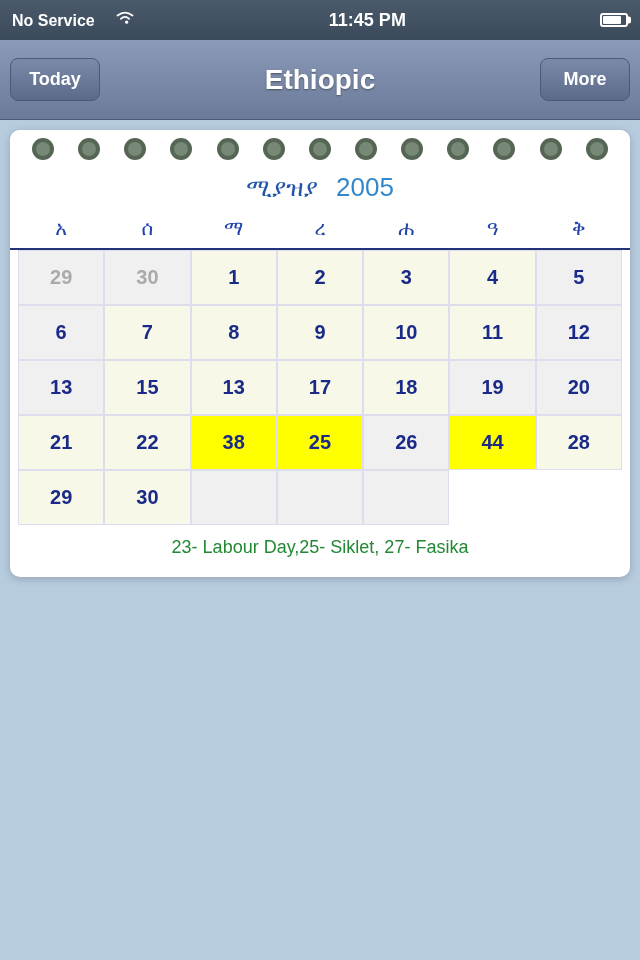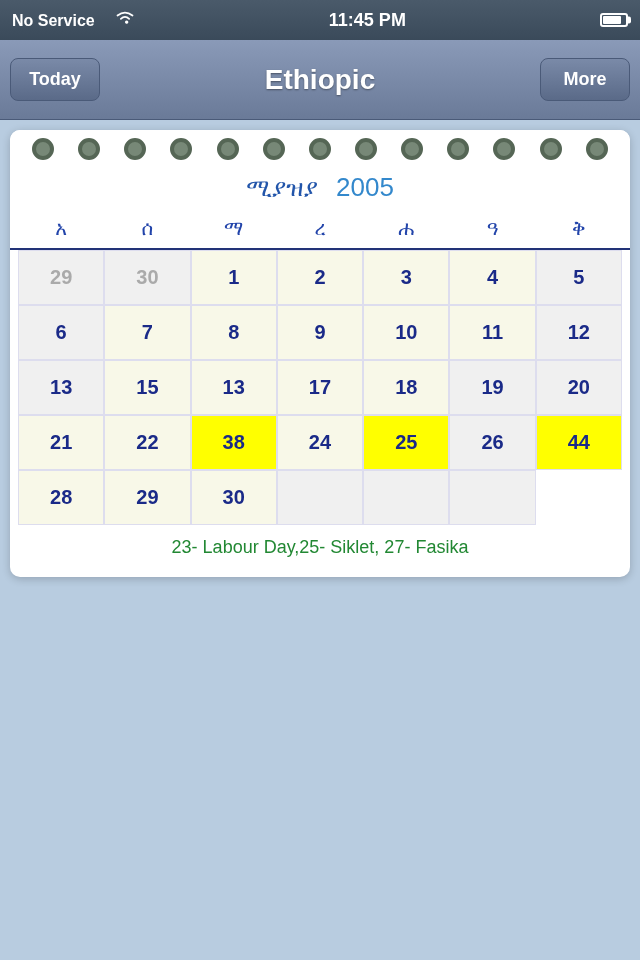--- a/index.html
+++ b/index.html
@@ -288,21 +288,20 @@
         <div class="cal-cell weekend-col">13</div>
         <div class="cal-cell">15</div>
         <div class="cal-cell">13</div>
         <div class="cal-cell">17</div>
         <div class="cal-cell">18</div>
         <div class="cal-cell weekend-col">19</div>
         <div class="cal-cell weekend-col">20</div>
         <div class="cal-cell">21</div>
         <div class="cal-cell">22</div>
         <div class="cal-cell highlight-yellow">38</div>
-        <div class="cal-cell">24</div>
         <div class="cal-cell highlight-yellow">25</div>
         <div class="cal-cell weekend-col">26</div>
         <div class="cal-cell highlight-yellow">44</div>
         <div class="cal-cell">28</div>
         <div class="cal-cell">29</div>
         <div class="cal-cell">30</div>
         <div class="cal-cell weekend-col"></div>
         <div class="cal-cell weekend-col"></div>
         <div class="cal-cell weekend-col"></div>
       </div>

